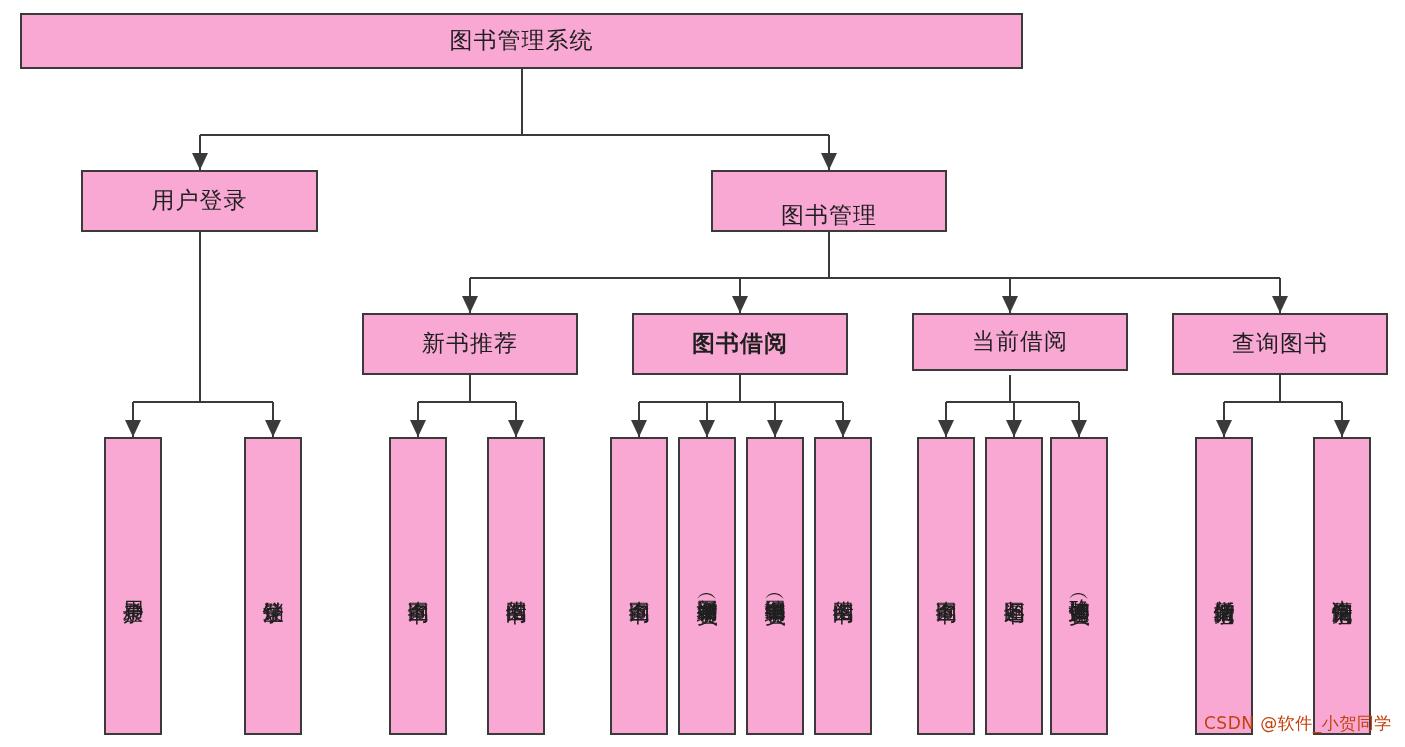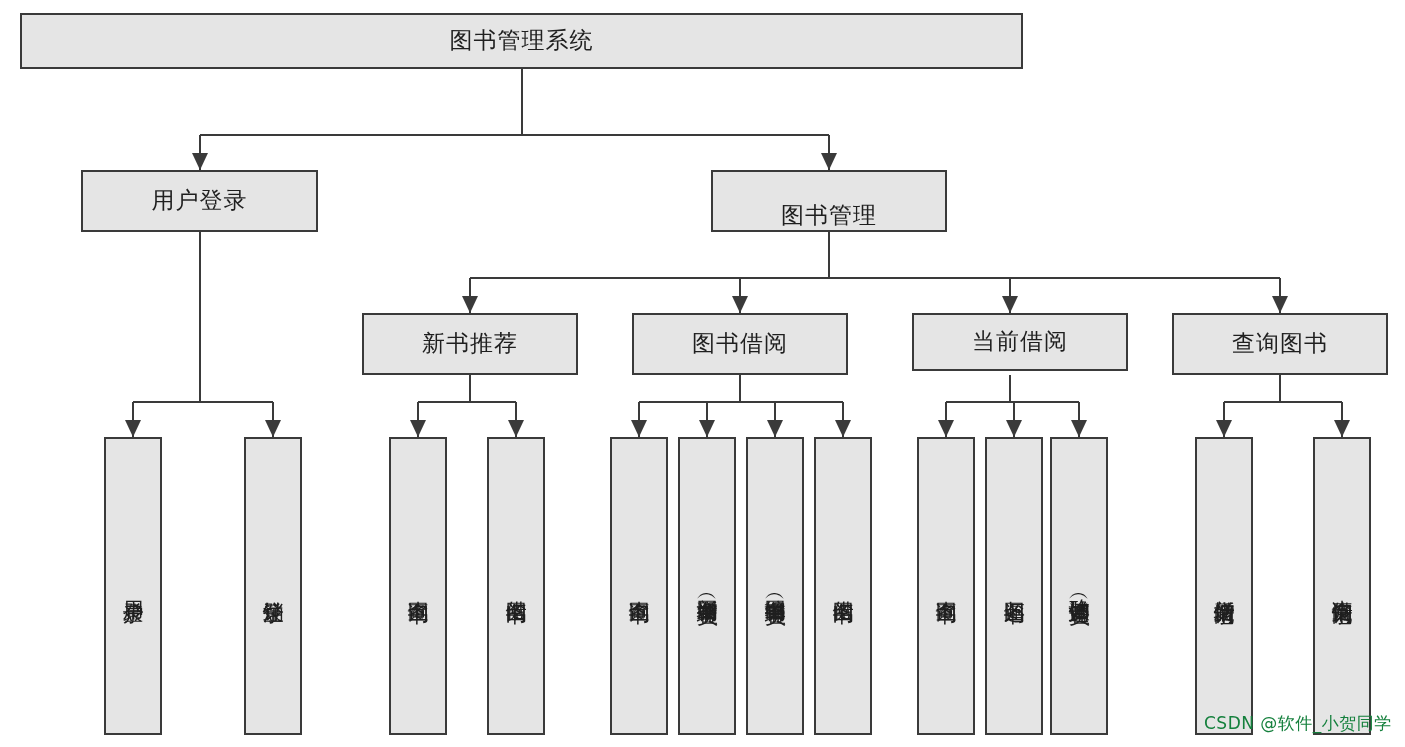--- a/index.html
+++ b/index.html
@@ -23,21 +23,21 @@
     left: 0;
     top: 0;
     width: 1405px;
     height: 747px;
     pointer-events: none;
   }
   .node {
     position: absolute;
     box-sizing: border-box;
     border: 2.5px solid #3a3a3a;
-    background: #e5e5e5;
+    background: #f9a8d4;
     display: flex;
     align-items: center;
     justify-content: center;
     color: #1f1f1f;
     line-height: 1.28;
     text-align: center;
     overflow: hidden;
   }
   .node.horiz {
     font-size: 23px;
@@ -54,21 +54,21 @@
     white-space: nowrap;
   }
   .node-root {
     font-size: 24px;
   }
   .watermark {
     position: absolute;
     left: 1204px;
     top: 712px;
     font-size: 17px;
-    color: #15803d;
+    color: #c2410c;
     letter-spacing: 0.5px;
     white-space: nowrap;
     font-family: "DejaVu Sans", "Liberation Sans", sans-serif;
   }
 </style>
 </head>
 <body>
 
 <div id="canvas">
 
@@ -133,21 +133,21 @@
       </div>
       <div class="node horiz" style="left: 81px; top: 170px; width: 237px; height: 62px;">
         <span>用户登录</span>
       </div>
       <div class="node horiz" style="left: 711px; top: 170px; width: 236px; height: 62px; align-items: flex-end;">
         <span>图书管理</span>
       </div>
       <div class="node horiz" style="left: 362px; top: 313px; width: 216px; height: 62px;">
         <span>新书推荐</span>
       </div>
-      <div class="node horiz" style="left: 632px; top: 313px; width: 216px; height: 62px;">
+      <div class="node horiz" style="left: 632px; top: 313px; width: 216px; height: 62px; font-weight: bold;">
         <span>图书借阅</span>
       </div>
       <div class="node horiz" style="left: 902px; top: 313px; width: 216px; height: 58px; margin-left: 10px;">
         <span>当前借阅</span>
       </div>
       <div class="node horiz" style="left: 1172px; top: 313px; width: 216px; height: 62px;">
         <span>查询图书</span>
       </div>
       <div class="node vert" style="left: 104px; top: 437px; width: 58px; height: 298px;">
         <span class="vtext">用户登录</span>

